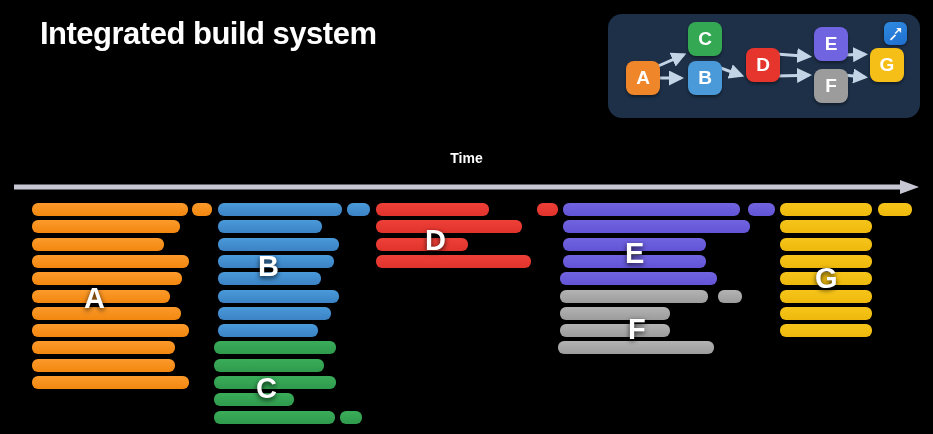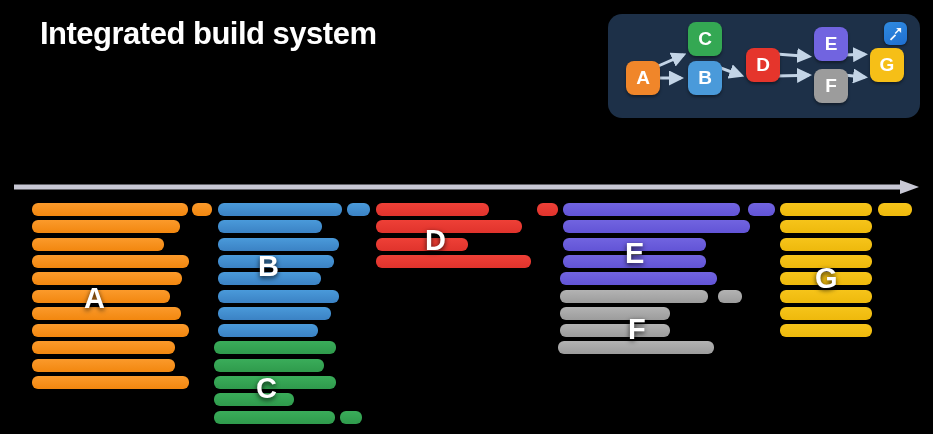--- a/index.html
+++ b/index.html
@@ -111,20 +111,21 @@
       </div>
     <div class="xcode-badge">
       <svg width="15" height="15" viewBox="0 0 24 24" aria-hidden="true">
         <path d="M3 21 L11 13 L13 15 L5 23 Z" fill="#ffffff" opacity="0.95"></path>
         <path d="M13 3 L21 3 L21 11 L17 7 Z" fill="#ffffff" opacity="0.95"></path>
         <path d="M11.5 12 L19.5 4" stroke="#ffffff" stroke-width="2.4" fill="none"></path>
       </svg>
     </div>
   </div>
 
+  <div class="time-label">Time</div>
   <svg class="axis" viewBox="0 0 905 14">
     <line x1="0" y1="7" x2="886" y2="7" stroke="#c7c7d4" stroke-width="5"></line>
     <path d="M886,0 L905,7 L886,14 Z" fill="#c7c7d4"></path>
   </svg>
 
   <div class="bars" id="bars-layer">
       <div class="bar orange" style="left: 32px; top: 203px; width: 156px; height: 13px;"></div>
       <div class="bar orange" style="left: 192px; top: 203px; width: 20px; height: 13px;"></div>
       <div class="bar orange" style="left: 32px; top: 220.3px; width: 148px; height: 13px;"></div>
       <div class="bar orange" style="left: 32px; top: 237.6px; width: 132px; height: 13px;"></div>

